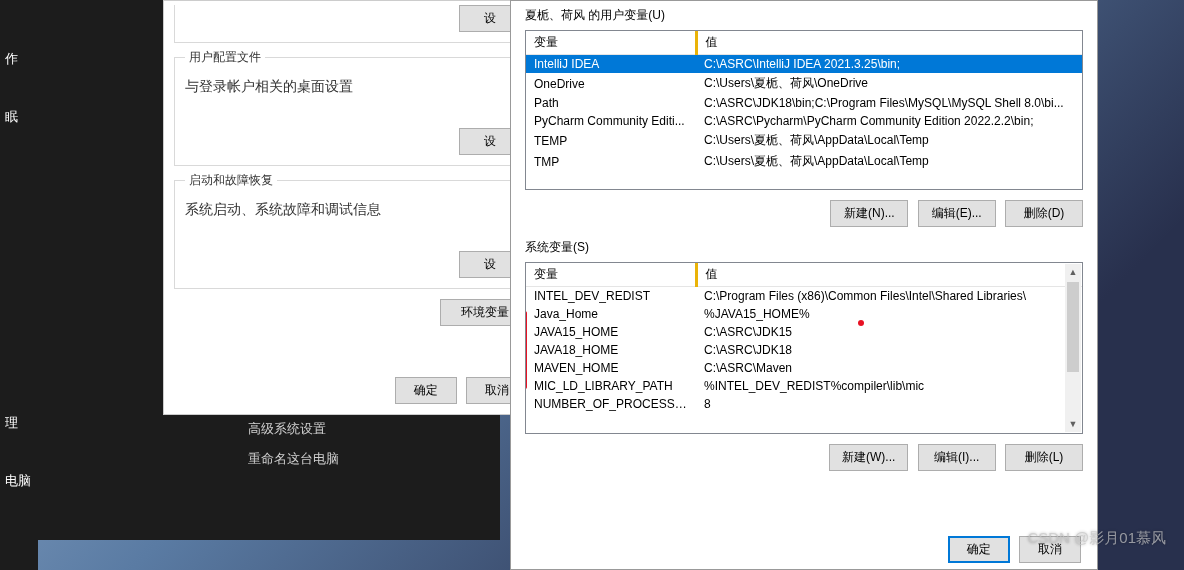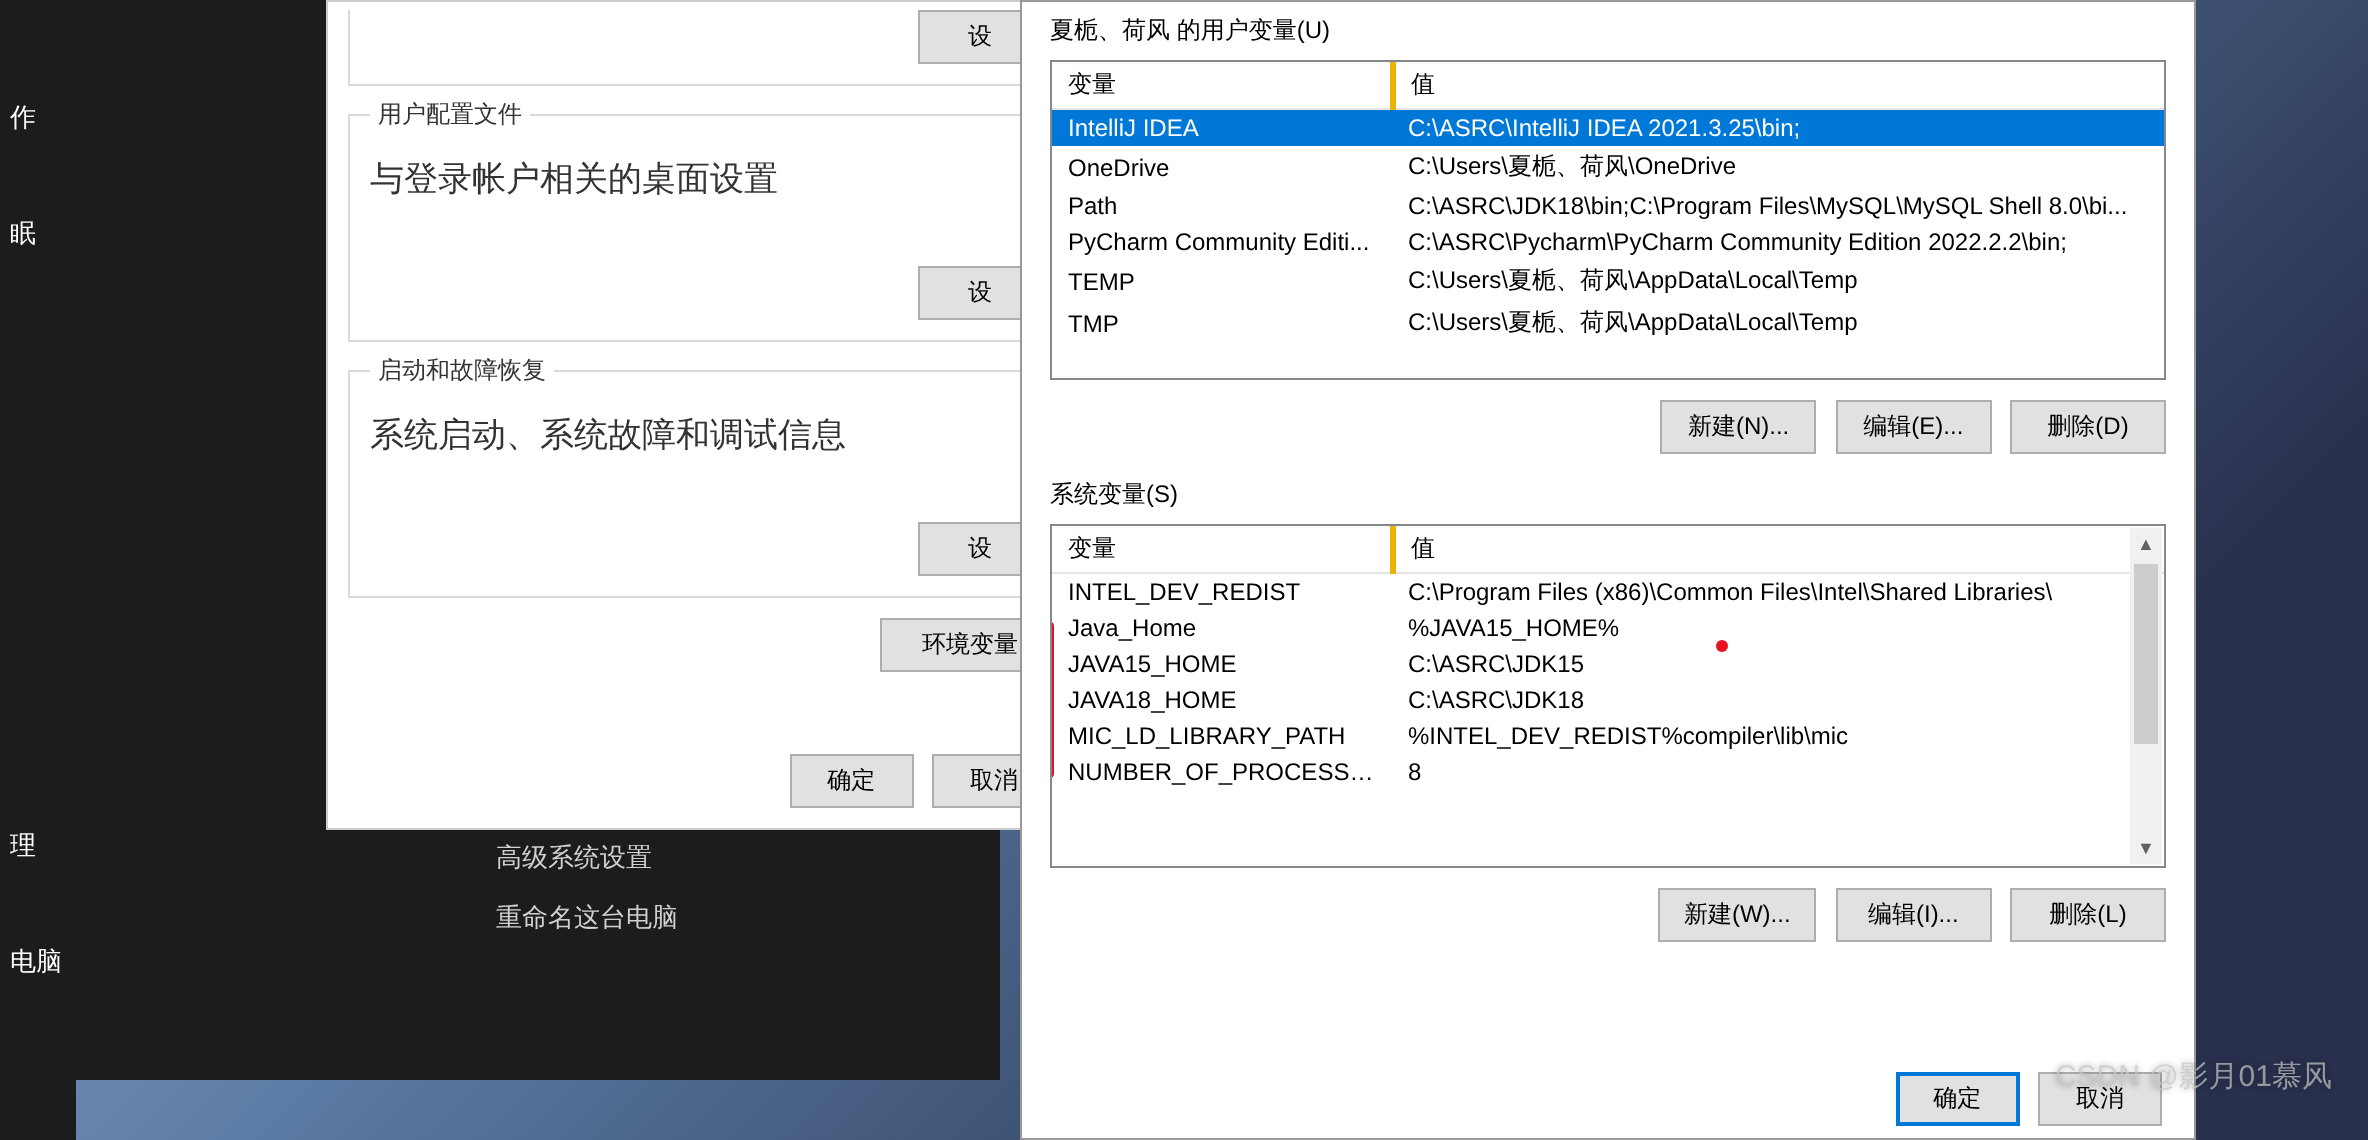--- a/index.html
+++ b/index.html
@@ -54,21 +54,21 @@
       border: 1px solid #d9d9d9;
       margin: 6px 10px;
       padding: 8px 10px 10px;
     }
     .fieldset legend {
       font-size: 12px;
       color: #333;
       padding: 0 4px;
     }
     .fieldset .desc {
-      font-size: 17px;
+      font-size: 14px;
       color: #333;
       margin: 4px 0 8px;
     }
     .fs-row-btn {
       text-align: right;
     }
     .win-btn {
       display: inline-block;
       min-width: 62px;
       padding: 4px 12px;
@@ -347,20 +347,24 @@
             </tr>
             <tr>
               <td>JAVA15_HOME</td>
               <td>C:\ASRC\JDK15</td>
             </tr>
             <tr>
               <td>JAVA18_HOME</td>
               <td>C:\ASRC\JDK18</td>
             </tr>
             <tr>
+              <td>MAVEN_HOME</td>
+              <td>C:\ASRC\Maven</td>
+            </tr>
+            <tr>
               <td>MIC_LD_LIBRARY_PATH</td>
               <td>%INTEL_DEV_REDIST%compiler\lib\mic</td>
             </tr>
             <tr>
               <td>NUMBER_OF_PROCESSORS</td>
               <td>8</td>
             </tr>
           </tbody>
       </table>
       <div class="scrollbar">

